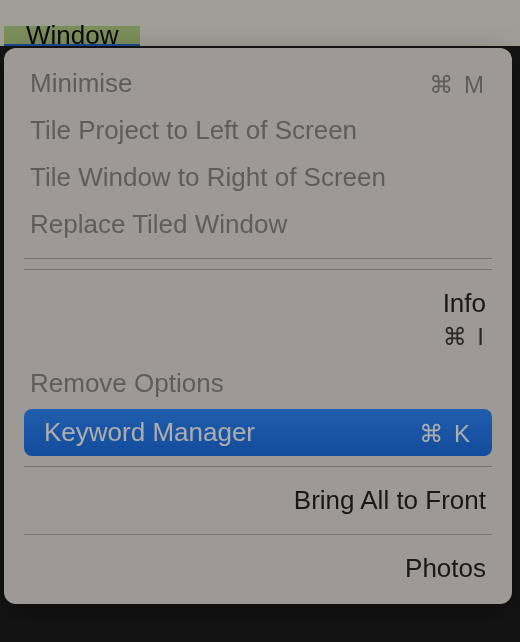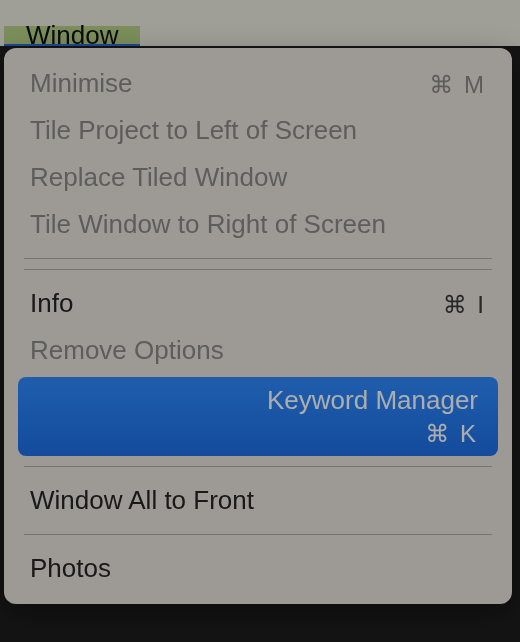--- a/index.html
+++ b/index.html
@@ -70,33 +70,32 @@
     user-select: none;
     min-height: 34px;
   }
   .row .label { flex: 1; text-align: left; white-space: nowrap; }
   .row .shortcut {
     font-size: 24px;
     letter-spacing: 2px;
     text-align: right;
     white-space: nowrap;
   }
-  .enabled { color: #262626; }
+  .enabled { color: #262626; flex-direction: column; }
   .enabled .shortcut { color: #3a3a3a; }
   .disabled { color: #8a8a86; }
   .disabled .shortcut { color: #8a8a86; }
 
   .highlight {
     position: relative;
     z-index: 100;
-    margin: 2px 8px;
+    margin: 2px 14px;
     background: linear-gradient(to bottom, #2f8bff, #1e6fe6);
     color: #fff;
     border-radius: 8px;
-    flex-direction: column;
   }
   .highlight .shortcut { color: #fff; }
 
   .sep {
     height: 1px;
     margin: 10px 14px;
     background: rgba(0,0,0,0.25);
   }
 </style>
 </head>
@@ -112,25 +111,25 @@
     <span class="label">Minimise</span>
     <span class="shortcut">⌘ M</span>
   </div>
 
 
   <div class="row disabled">
     <span class="label">Tile Project to Left of Screen</span>
   </div>
 
   <div class="row disabled">
-    <span class="label">Replace Tiled Window</span>
+    <span class="label">Tile Window to Right of Screen</span>
   </div>
 
   <div class="row disabled">
-    <span class="label">Tile Window to Right of Screen</span>
+    <span class="label">Replace Tiled Window</span>
   </div>
 
   <div class="sep"></div>
 
 
   <div class="sep"></div>
 
   <div class="row enabled">
     <span class="label">Info</span>
     <span class="shortcut">⌘  I</span>
@@ -141,21 +140,21 @@
   </div>
 
   <div class="row highlight">
     <span class="label">Keyword Manager</span>
     <span class="shortcut">⌘ K</span>
   </div>
 
   <div class="sep"></div>
 
   <div class="row enabled">
-    <span class="label">Window All to Front</span>
+    <span class="label">Bring All to Front</span>
   </div>
 
   <div class="sep"></div>
 
   <div class="row enabled">
     <span class="label">Photos</span>
   </div>
 
 </div>
 

